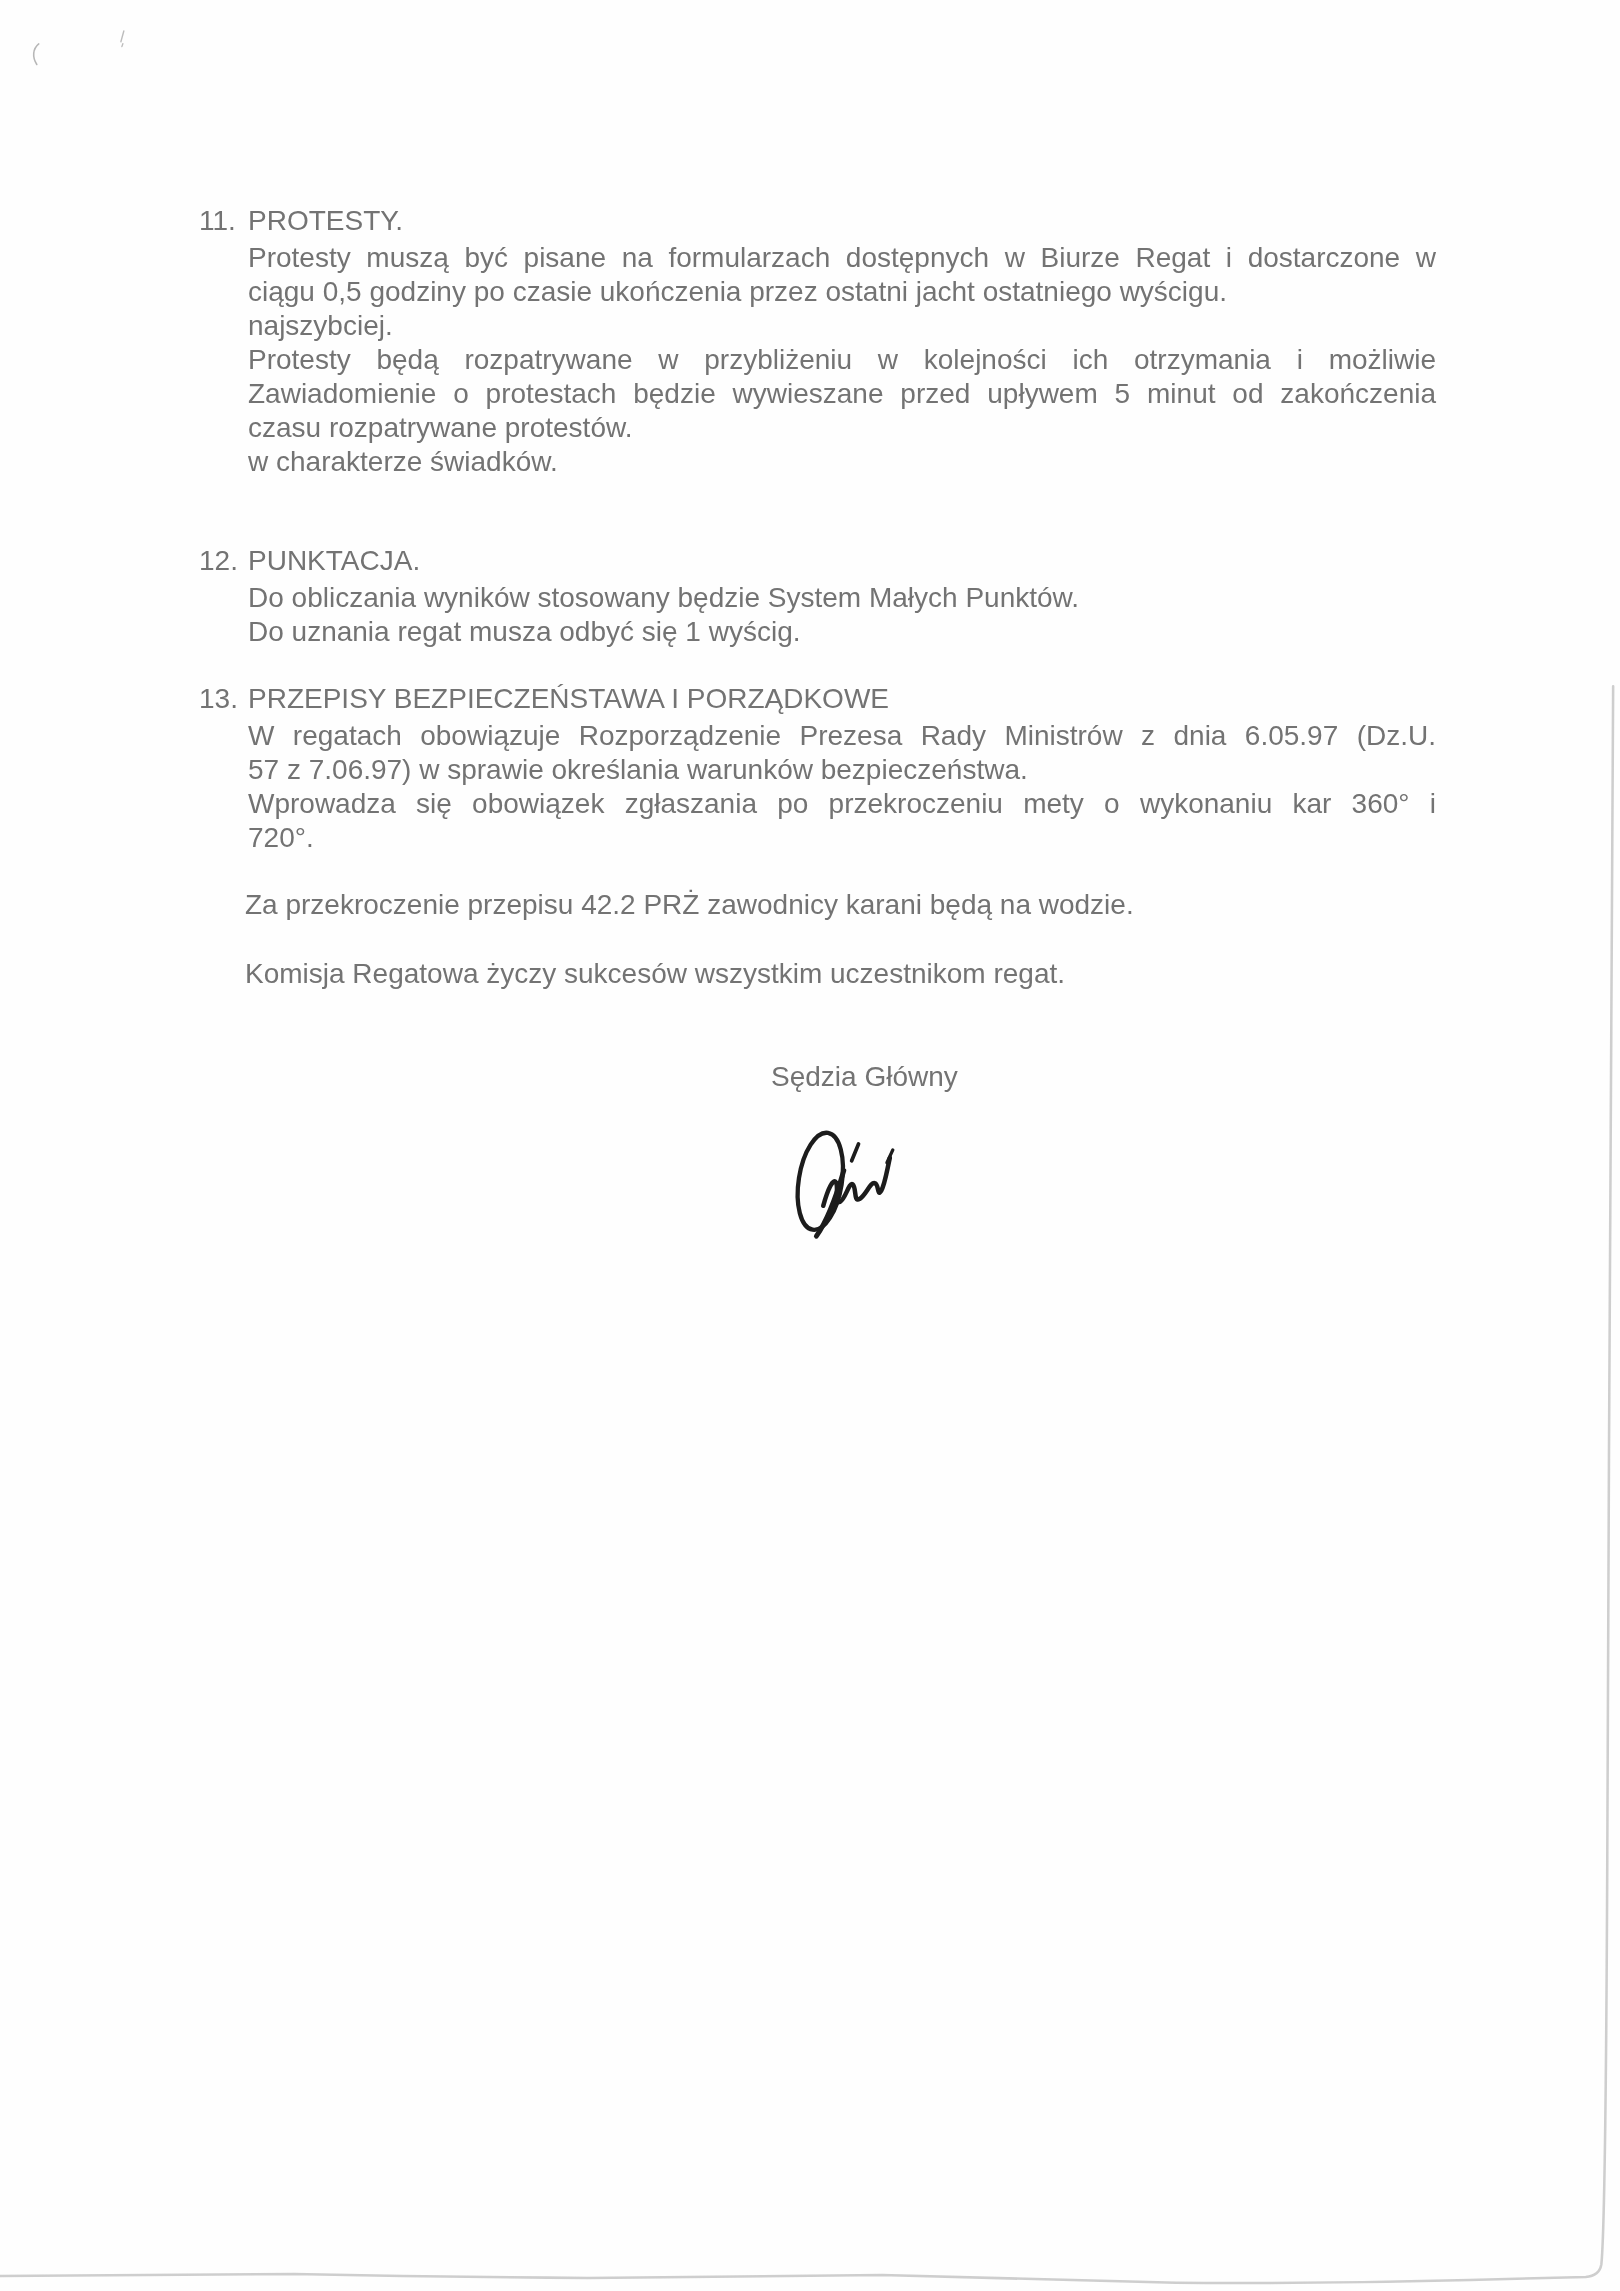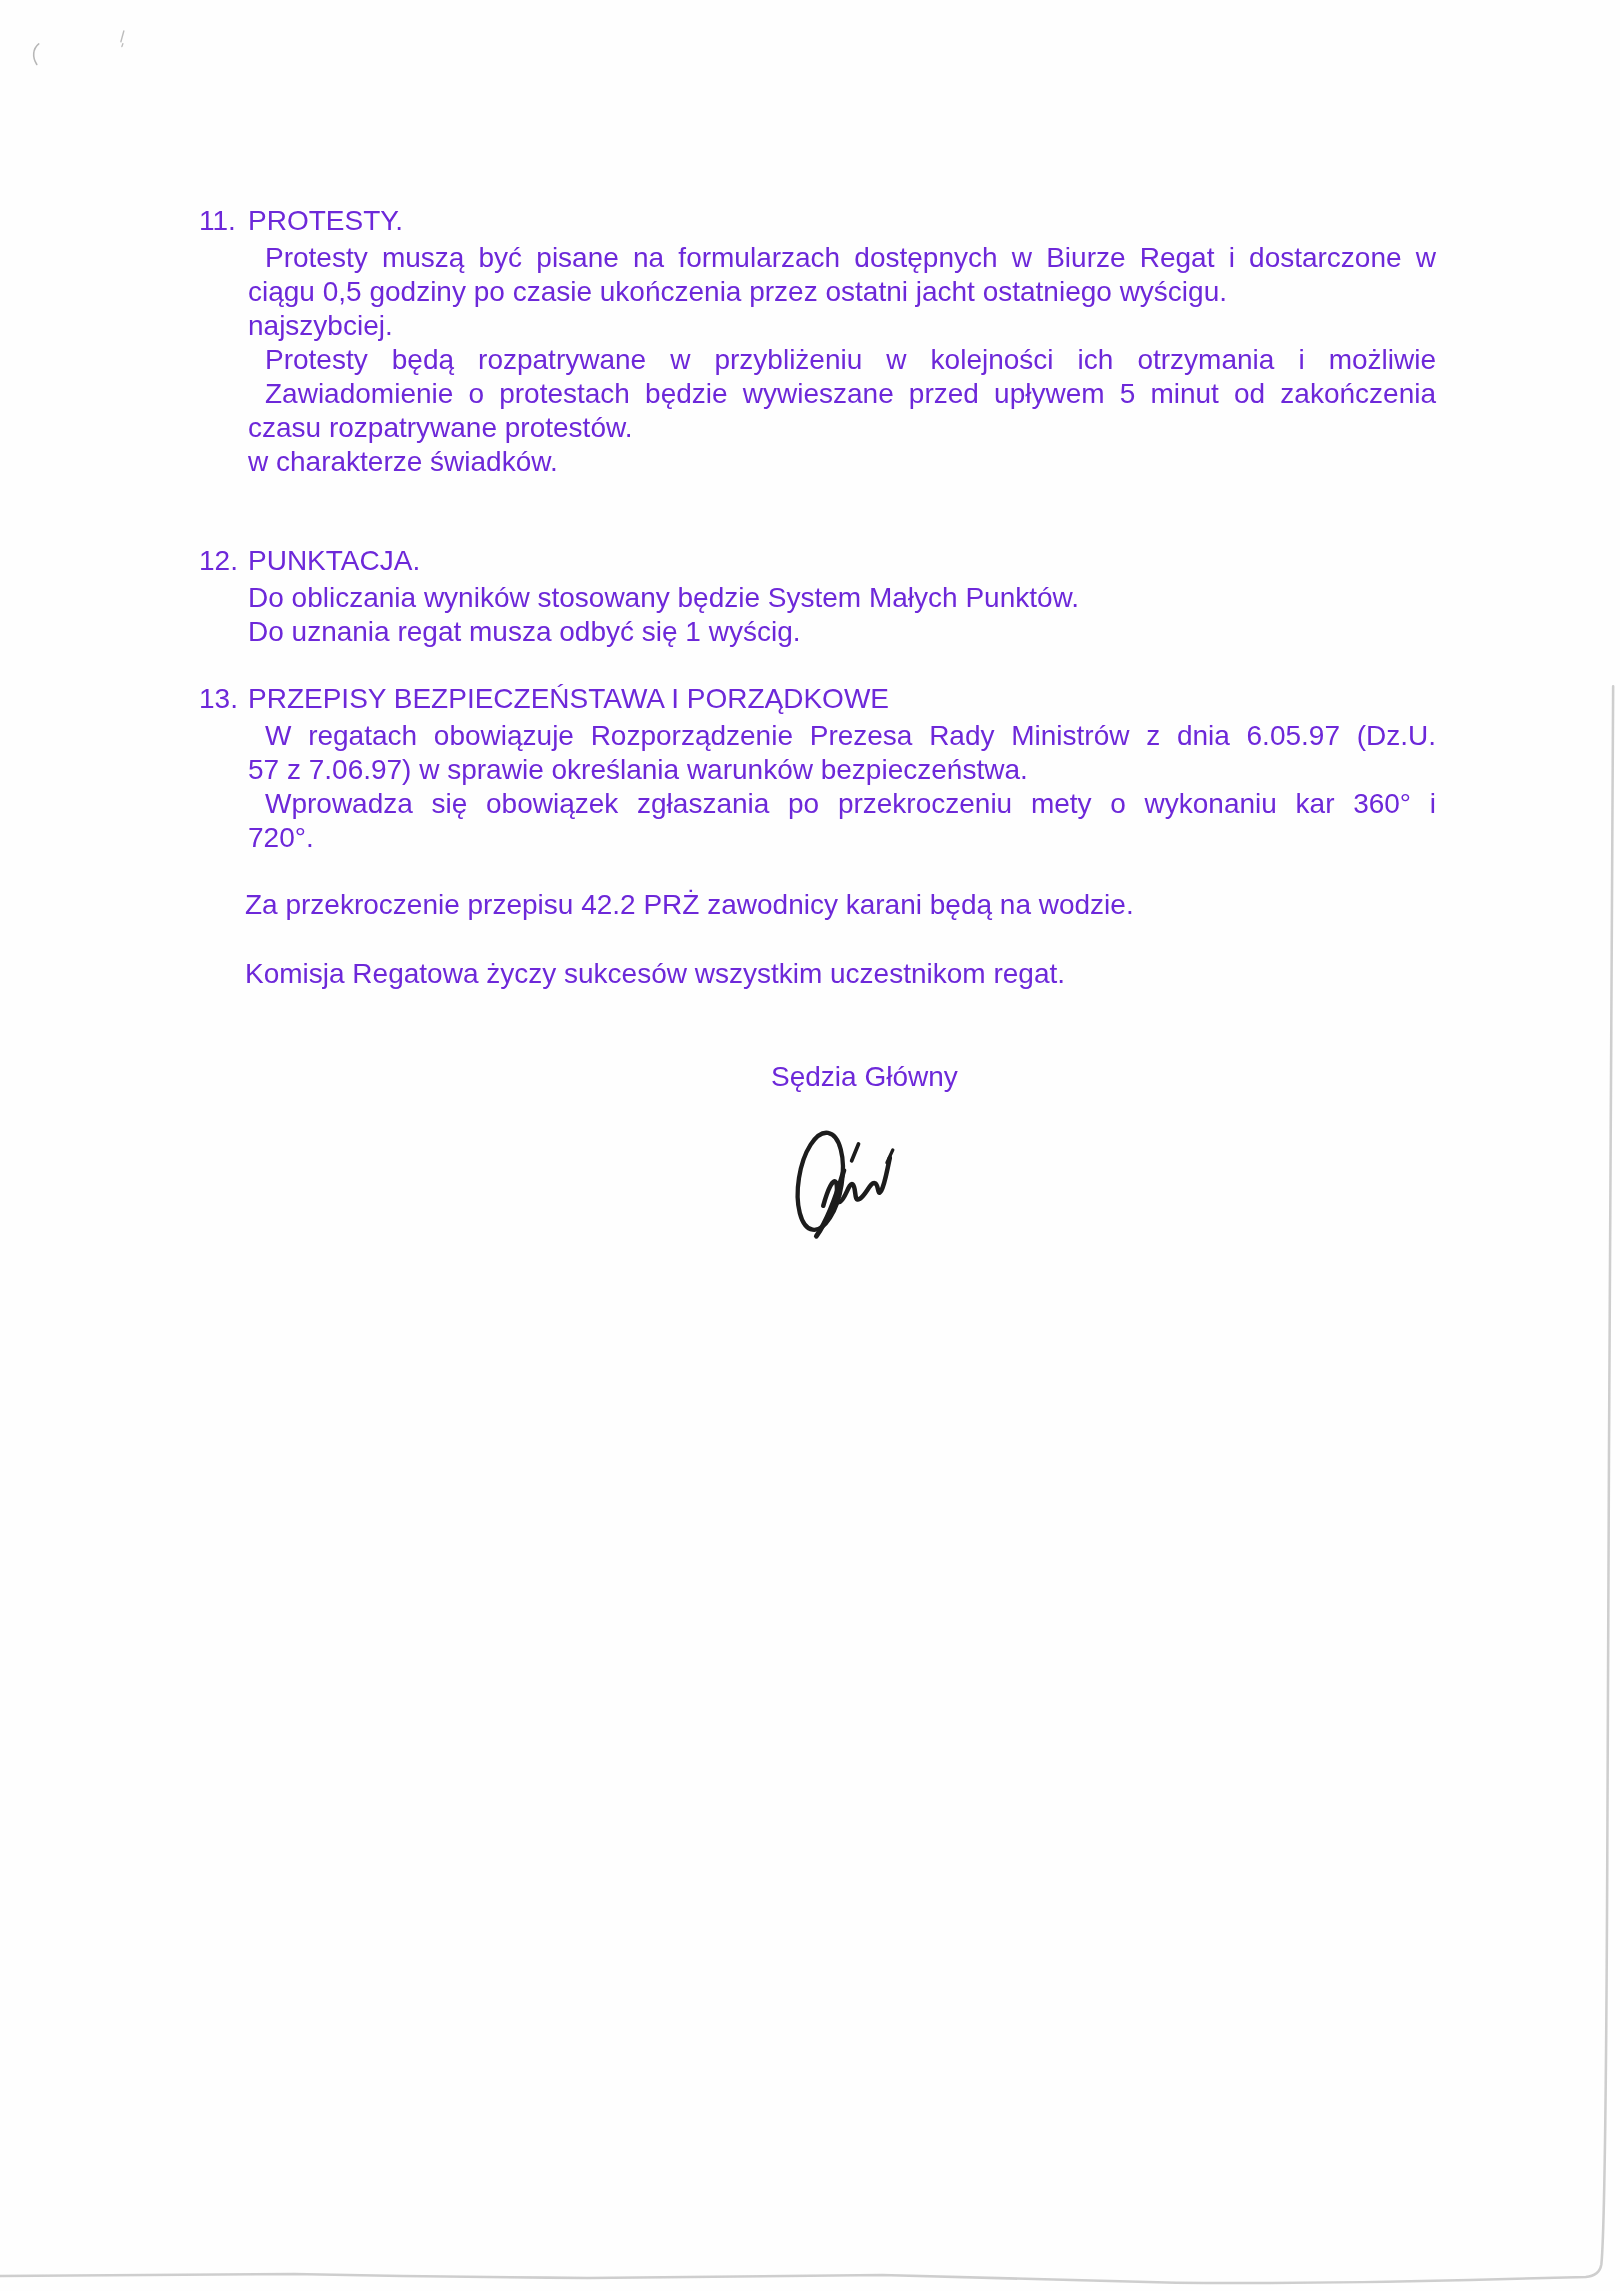--- a/index.html
+++ b/index.html
@@ -2,33 +2,33 @@
 <html lang="pl"><head>
 <meta charset="utf-8">
 <style>
   html,body{margin:0;padding:0;background:#888;}
   .page{
     position:relative;
     width:1620px;height:2292px;
     background:#fefefe;
     overflow:hidden;
     font-family:"Liberation Sans","DejaVu Sans",sans-serif;
-    color:#6d28d9;
+    color:#737373;
     font-size:28px;
     -webkit-font-smoothing:antialiased;
   }
   .section{position:absolute;left:199px;width:1237px;}
   #sec11{top:204px;}
   #sec12{top:544px;}
   #sec13{top:682px;}
   .sec-head{line-height:34px;margin-bottom:2.9px;white-space:nowrap;}
   .sec-num{display:inline-block;width:49px;}
   .sec-body{margin-left:49px;width:1188px;}
   .line{line-height:34px;height:34px;overflow:visible;}
-  .line.just{text-align:justify;text-align-last:justify;margin-left:17px;}
+  .line.just{text-align:justify;text-align-last:justify;}
   .line:not(.just){white-space:nowrap;}
   .para{position:absolute;left:245px;line-height:34px;white-space:nowrap;}
   #para-penalty{top:888px;}
   #para-wishes{top:957px;}
   #sig-role{position:absolute;left:771px;top:1060px;line-height:34px;white-space:nowrap;}
   .artifact{position:absolute;pointer-events:none;}
   #edge-svg,#sig-svg{position:absolute;left:0;top:0;pointer-events:none;}
 </style>
 </head>
 <body>

